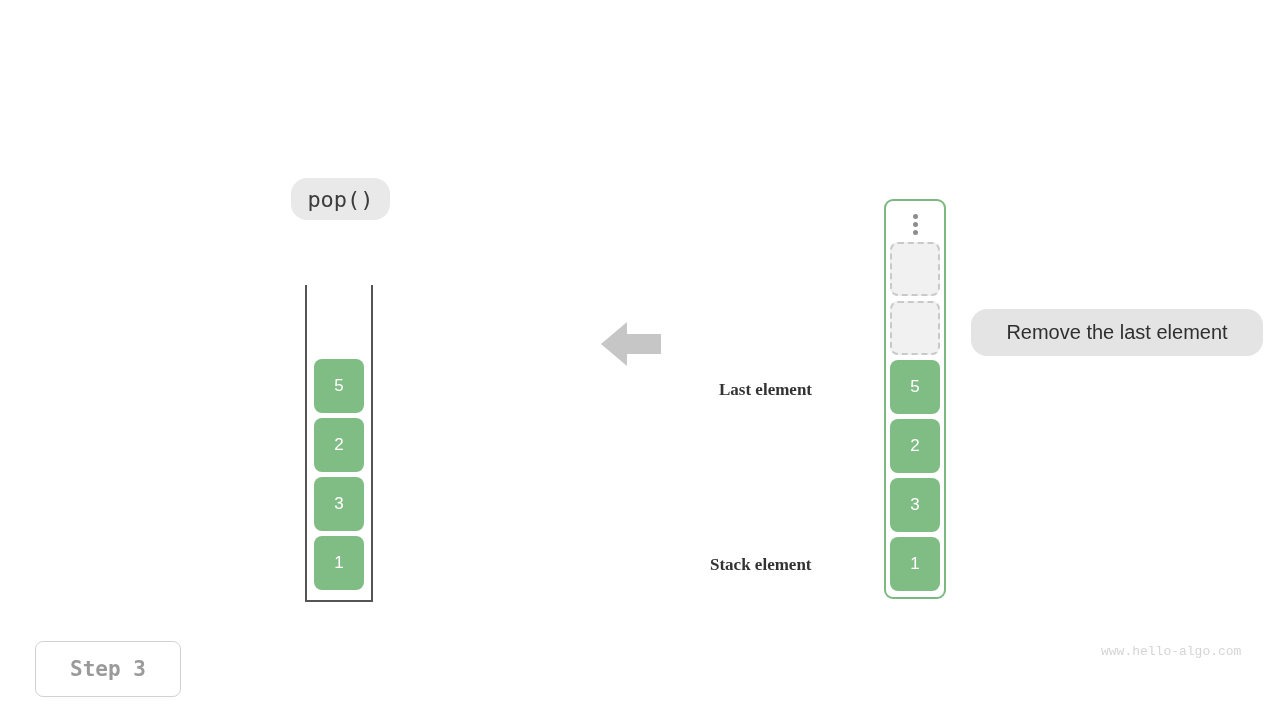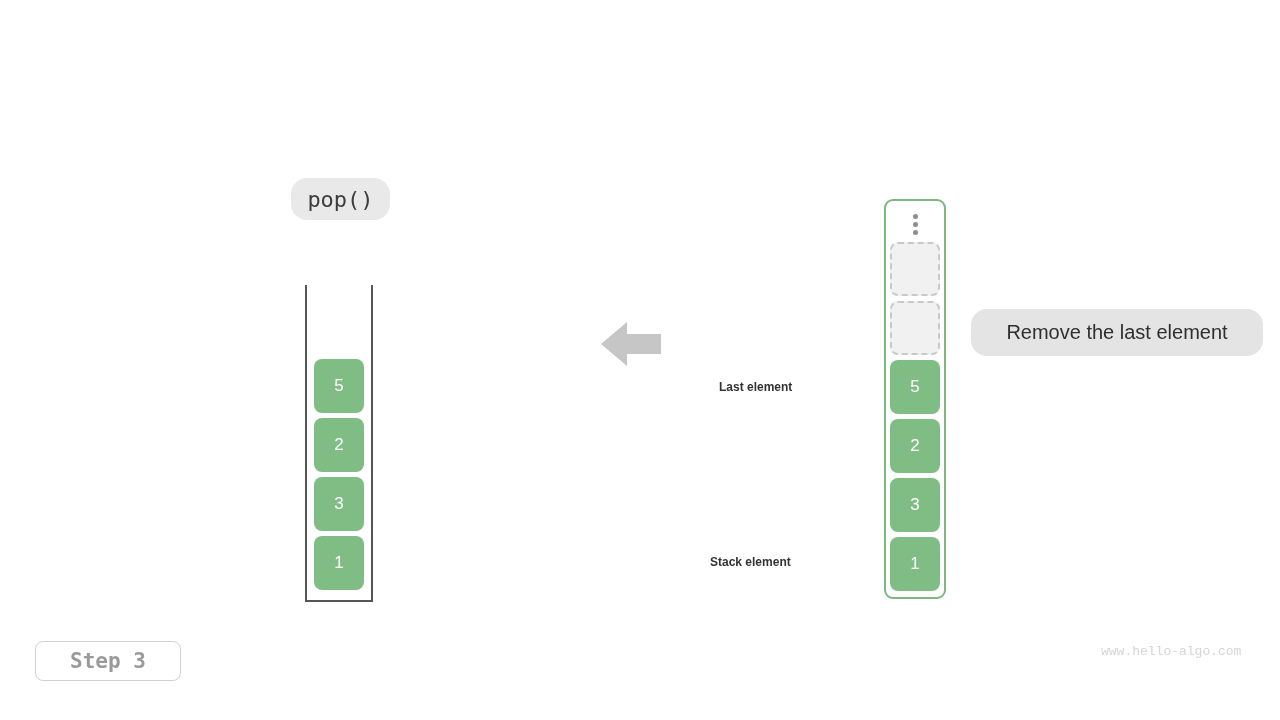--- a/index.html
+++ b/index.html
@@ -125,24 +125,25 @@
     position: absolute;
     left: 601px;
     top: 320px;
     width: 60px;
     height: 48px;
   }
 
   
   .ann {
     position: absolute;
-    font-size: 12px;
+    font-size: 17px;
     font-weight: bold;
     color: #333333;
     white-space: nowrap;
+    font-family: Liberation Serif, serif;
   }
   .ann-last { left: 719px; top: 380px; }
   .ann-first { left: 710px; top: 555px; }
 
   .caption {
     position: absolute;
     left: 457px;
     top: 427px;
     font-size: 21px;
     color: #8c8c8c;
@@ -165,21 +166,21 @@
     color: #2f2f2f;
     white-space: nowrap;
   }
 
   
   .step-badge {
     position: absolute;
     left: 35px;
     top: 641px;
     width: 146px;
-    height: 40px;
+    height: 56px;
     background: #ffffff;
     border: 1px solid #d2d2d2;
     border-radius: 8px;
     display: flex;
     align-items: center;
     justify-content: center;
     font-family: "DejaVu Sans Mono", "Liberation Mono", monospace;
     font-size: 21px;
     font-weight: bold;
     color: #9a9a9a;

